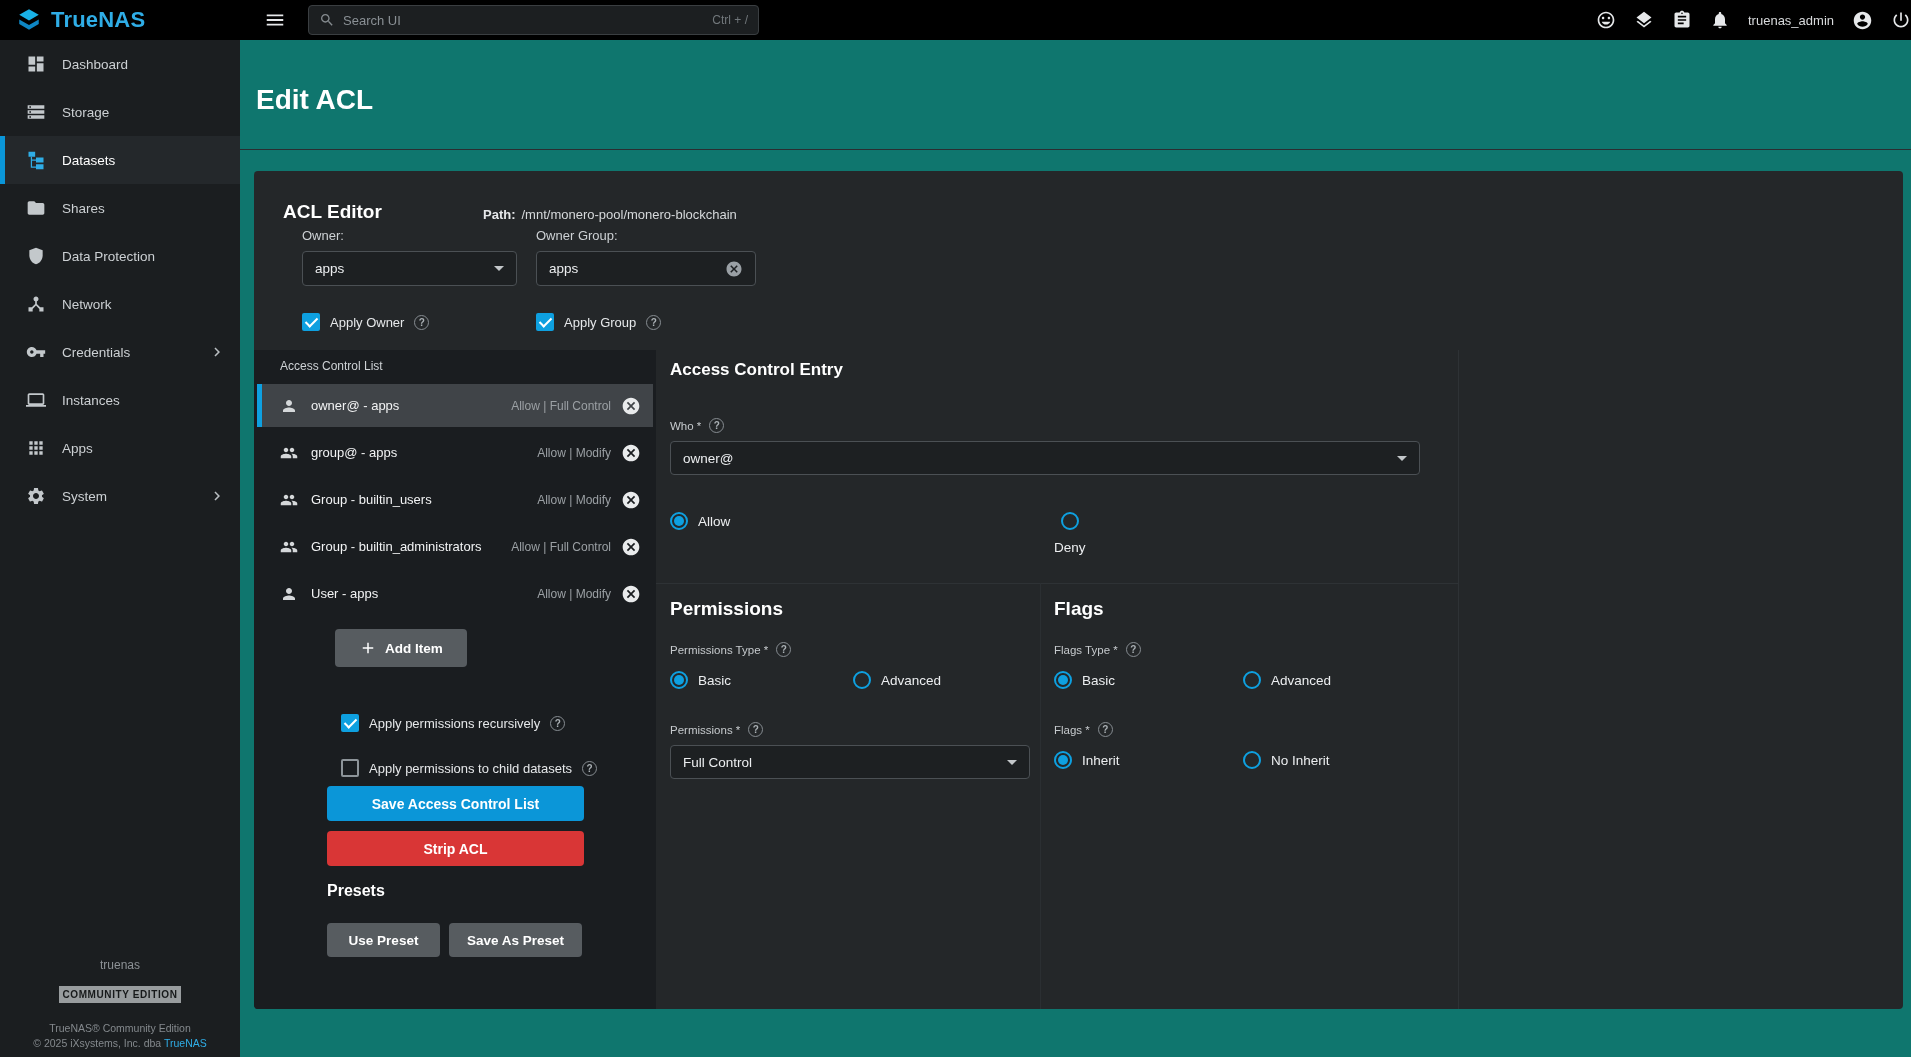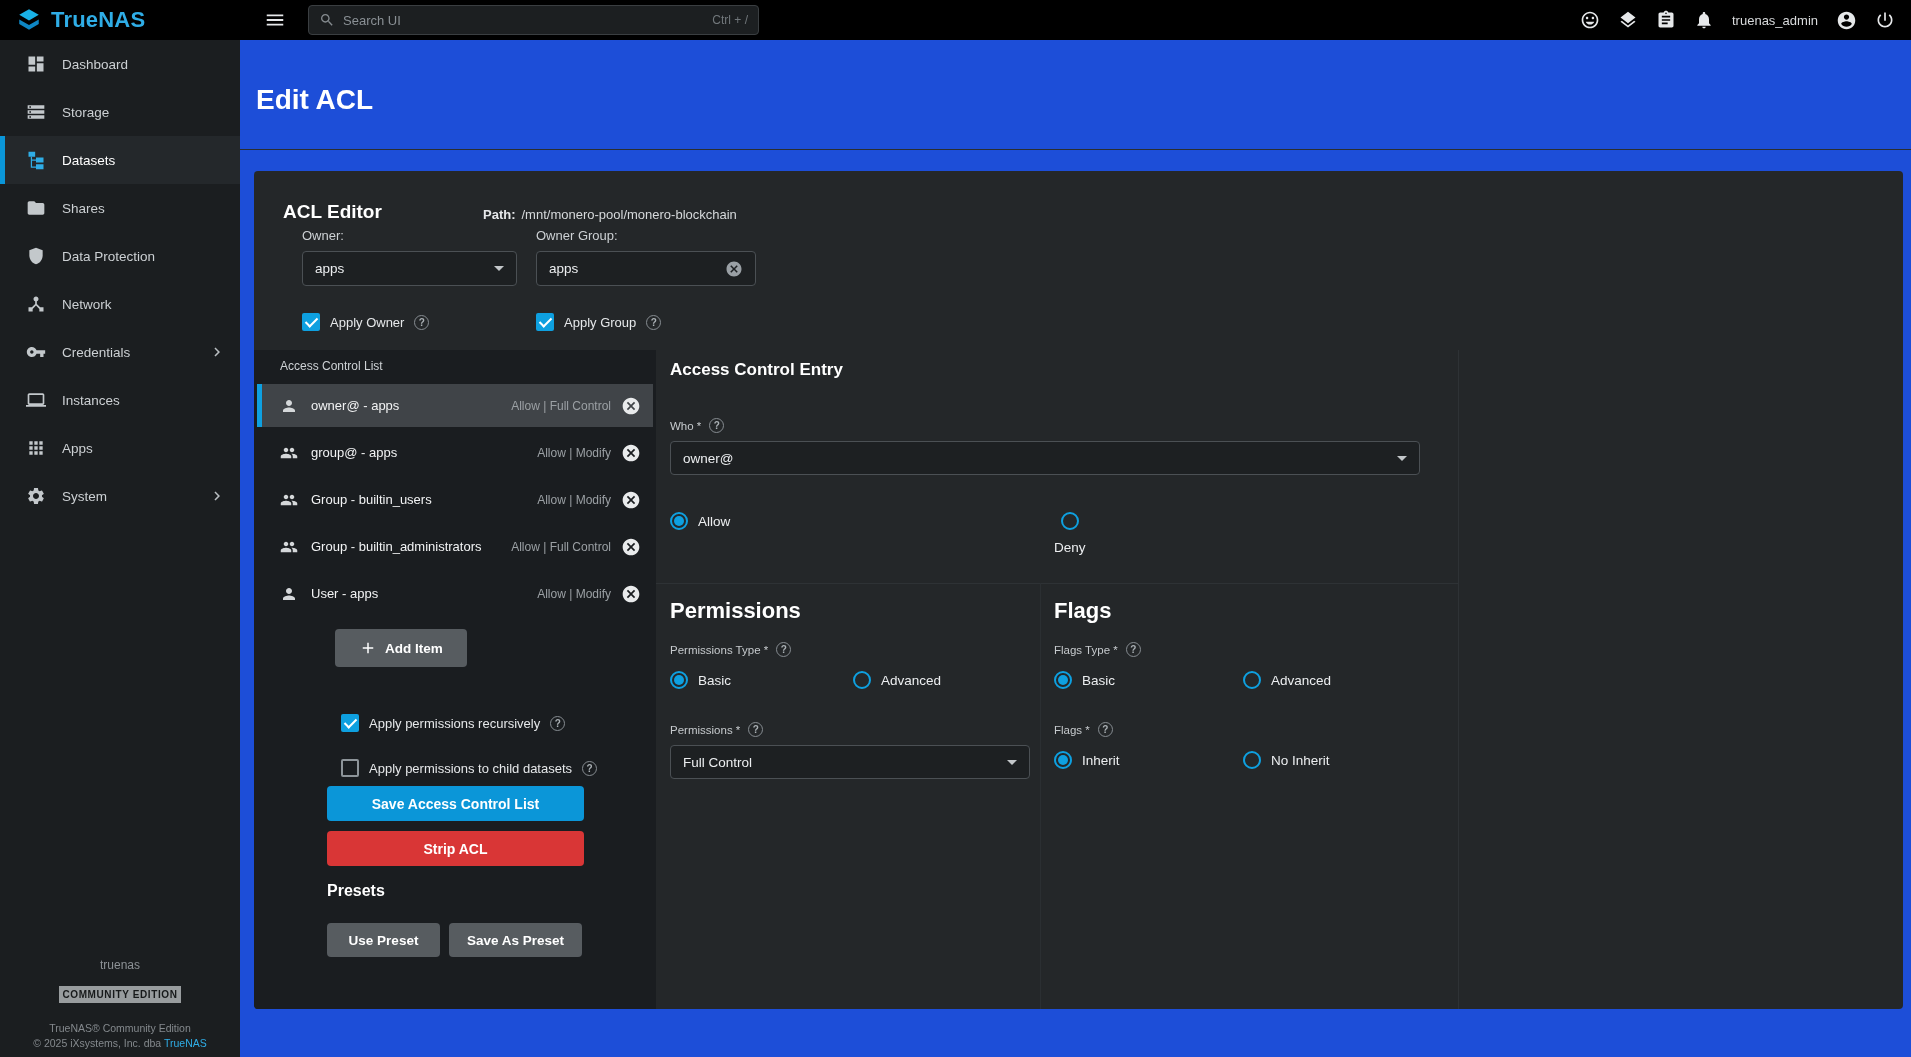--- a/index.html
+++ b/index.html
@@ -26,21 +26,21 @@
     margin-left:22px; width:451px; height:30px; background:#1c1f21;
     border:1px solid #3a3e41; border-radius:4px; display:flex; align-items:center; padding:0 10px;
   }
   .search svg { fill:#858b8f; flex:none; }
   .search input {
     flex:1; background:transparent; border:none; outline:none; color:#cfd3d6;
     font-size:13px; margin-left:8px; font-family:inherit;
   }
   .search input::placeholder { color:#8a9095; }
   .search .shortcut { font-size:12px; color:#71777b; }
-  .topbar-right { margin-left:auto; display:flex; align-items:center; gap:18px; padding-right:16px; }
+  .topbar-right { margin-left:auto; display:flex; align-items:center; gap:18px; }
   .username { font-size:13px; color:#d8dadc; }
 
   
   .sidebar { position:absolute; top:40px; left:0; bottom:0; width:240px; background:#1b1e20; }
   .nav-item {
     height:48px; display:flex; align-items:center; padding-left:26px; cursor:pointer;
     color:#ccd0d3;
   }
   .nav-item .nav-icon { width:20px; height:20px; color:#c3c8cb; }
   .nav-item .nav-icon svg { fill:currentColor; width:20px; height:20px; }
@@ -53,21 +53,21 @@
   .sidebar-footer { position:absolute; left:0; right:0; bottom:8px; text-align:center; }
   .hostname { font-size:12px; color:#8d9296; margin-bottom:12px; }
   .edition-badge {
     display:inline-block; background:#989c9e; color:#17191a; font-size:10px; font-weight:bold;
     letter-spacing:.6px; padding:3px 3px; margin-bottom:16px;
   }
   .footer-line { font-size:10.5px; color:#84898d; margin-top:3px; }
   .footer-brand { color:#2fade6; }
 
   
-  .main { position:absolute; top:40px; left:240px; right:0; bottom:0; background:#1d4ed8; }
+  .main { position:absolute; top:40px; left:240px; right:0; bottom:0; background:#0f766e; }
   .page-title { position:absolute; left:16px; top:44px; font-size:28px; font-weight:bold; color:#fff; }
   .title-divider { position:absolute; left:0; right:0; top:109px; height:1px; background:#2b2e31; }
 
   .card {
     position:absolute; left:14px; right:8px; top:131px; height:838px;
     background:#242729; border-radius:4px;
   }
   .card-title { position:absolute; left:29px; top:30px; font-size:19px; font-weight:bold; }
   .path { position:absolute; left:229px; top:36px; font-size:13px; color:#d6d9db; }
   .path .path-label { font-weight:bold; color:#e6e8ea; margin-right:6px; }
@@ -151,21 +151,21 @@
   .options { position:relative; margin-top:14px; height:20px; }
   .radio-opt { position:absolute; top:0; display:flex; align-items:center; gap:10px; cursor:pointer; }
   .radio { width:18px; height:18px; border:2px solid #0ea0e0; border-radius:50%; position:relative; flex:none; }
   .radio.checked::after { content:""; position:absolute; inset:2px; background:#0ea0e0; border-radius:50%; }
   .radio-label { font-size:13.5px; color:#eceef0; }
 
   .hdivider { position:absolute; left:0; top:233px; width:802px; height:1px; background:#2e3235; }
   .vdivider-cols { position:absolute; left:384px; top:233px; bottom:0; width:1px; background:#2b2f32; }
   .vdivider-right { position:absolute; left:802px; top:0; bottom:0; width:1px; background:#2e3235; }
 
-  .section-title { position:absolute; top:248px; font-size:22px; font-weight:bold; }
+  .section-title { position:absolute; top:248px; font-size:19px; font-weight:bold; }
   .perm-title { left:14px; }
   .flags-title { left:398px; }
   .permtype-field { position:absolute; left:14px; top:292px; width:370px; }
   .perm-select-field { position:absolute; left:14px; top:372px; }
   .perm-select-field .select { width:360px; height:34px; margin-top:8px; }
   .flagstype-field { position:absolute; left:398px; top:292px; width:404px; }
   .flags-field { position:absolute; left:398px; top:372px; width:404px; }
 
   .opt-a { left:0; }
   .opt-b-acl { left:384px;flex-direction:column; }

